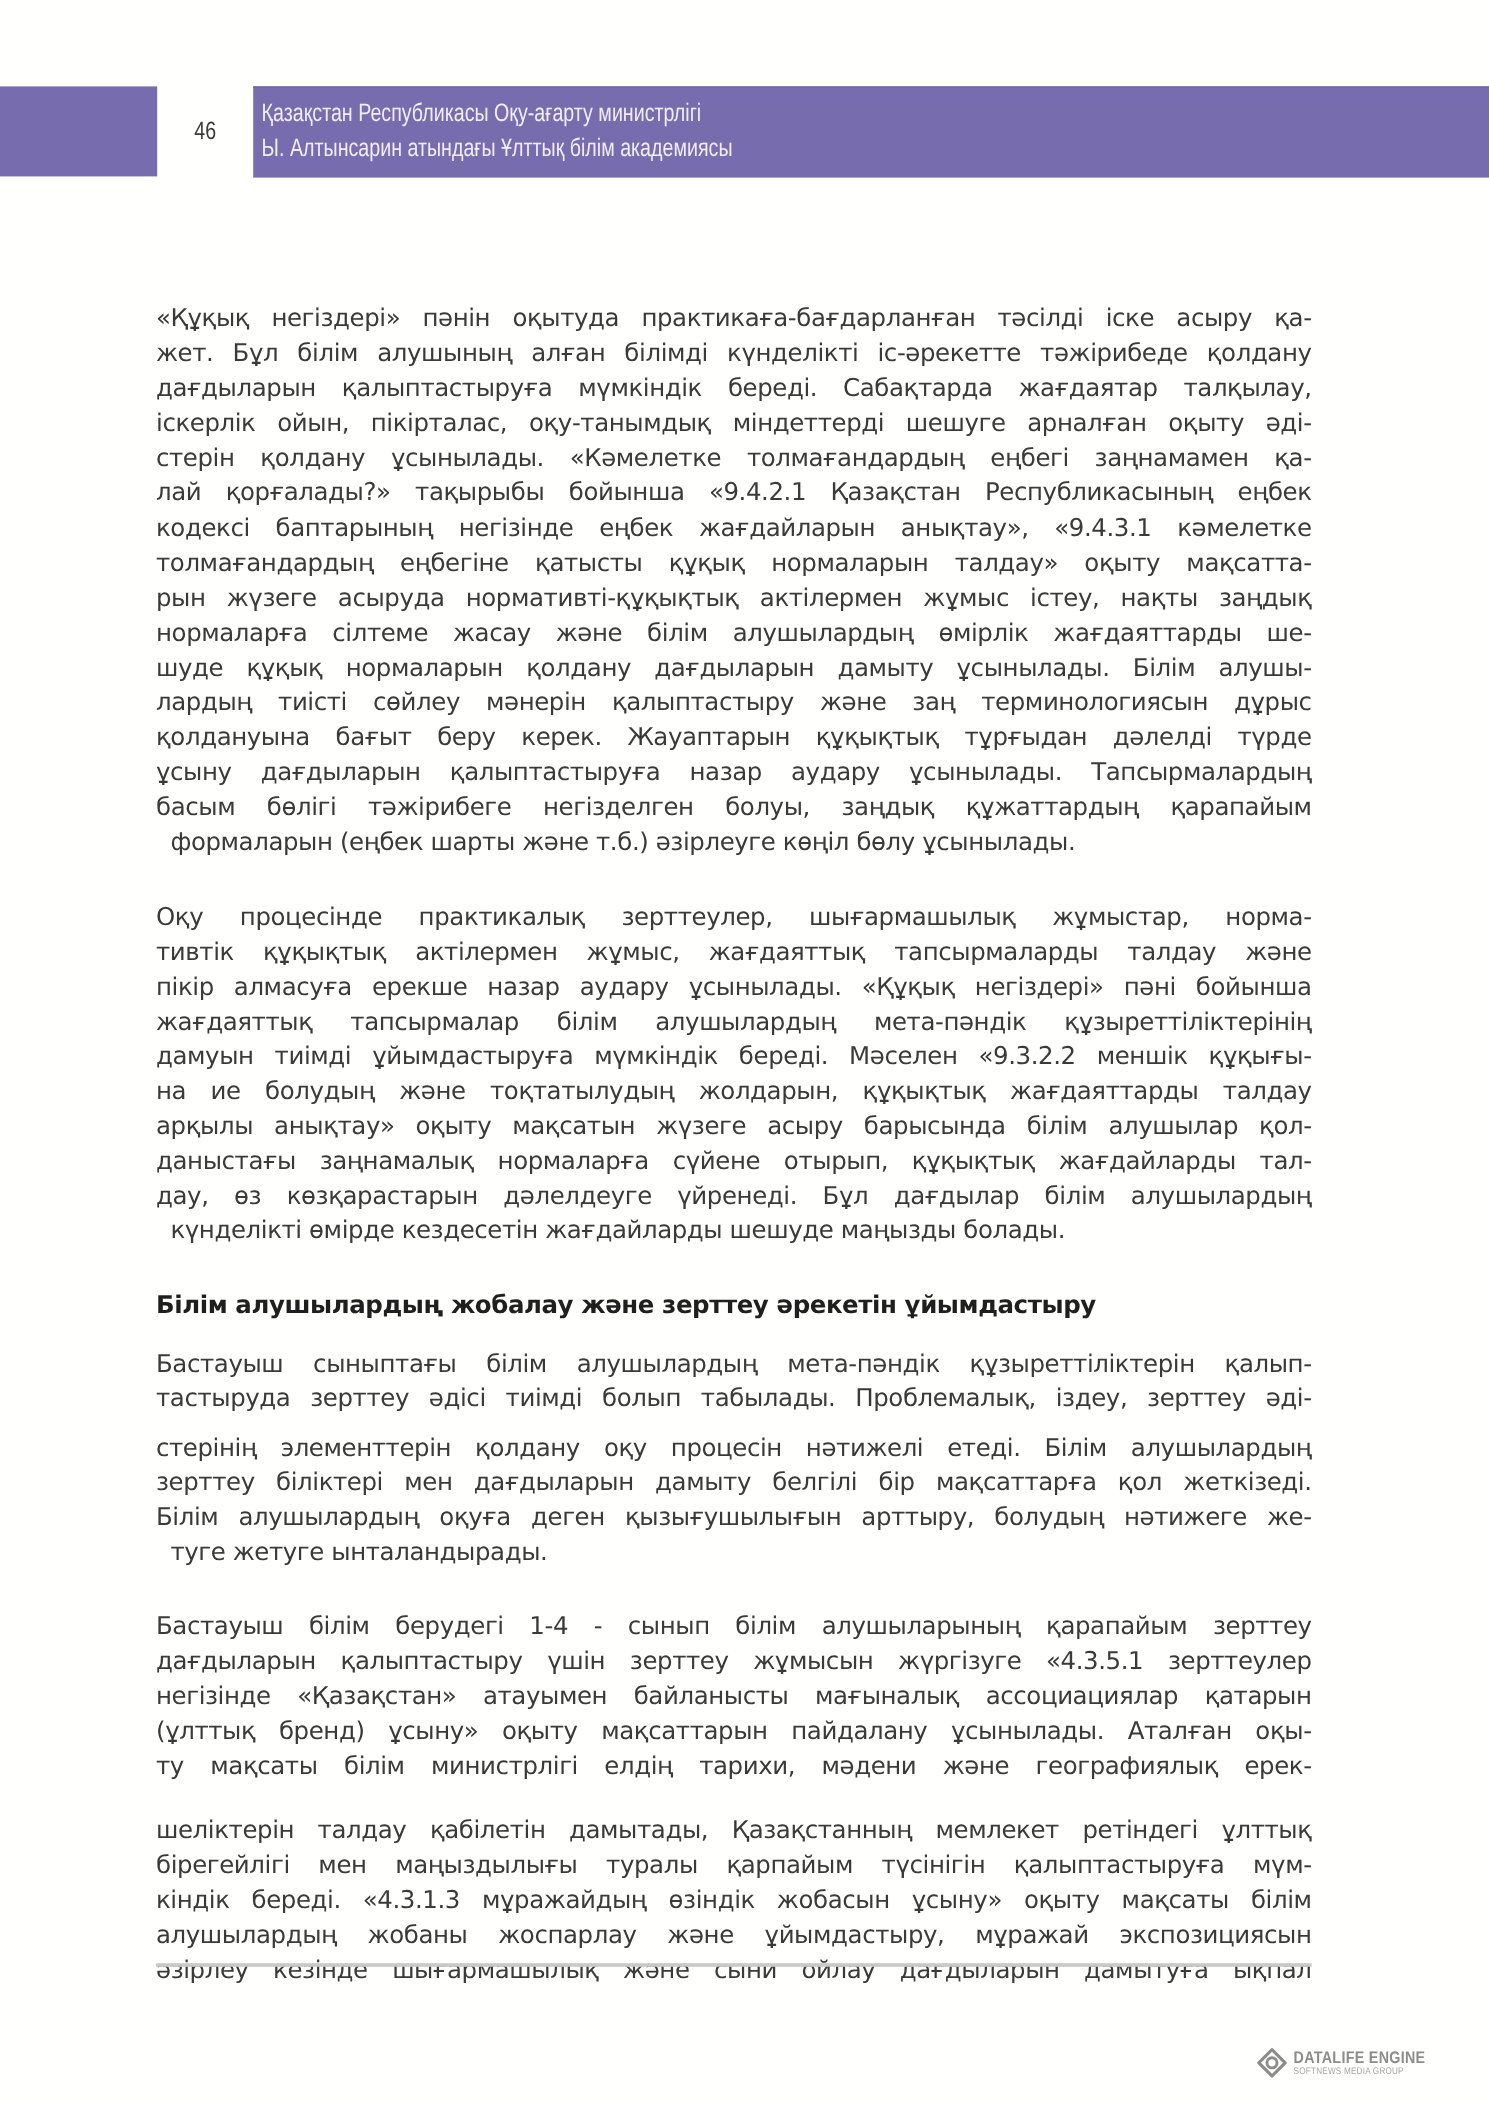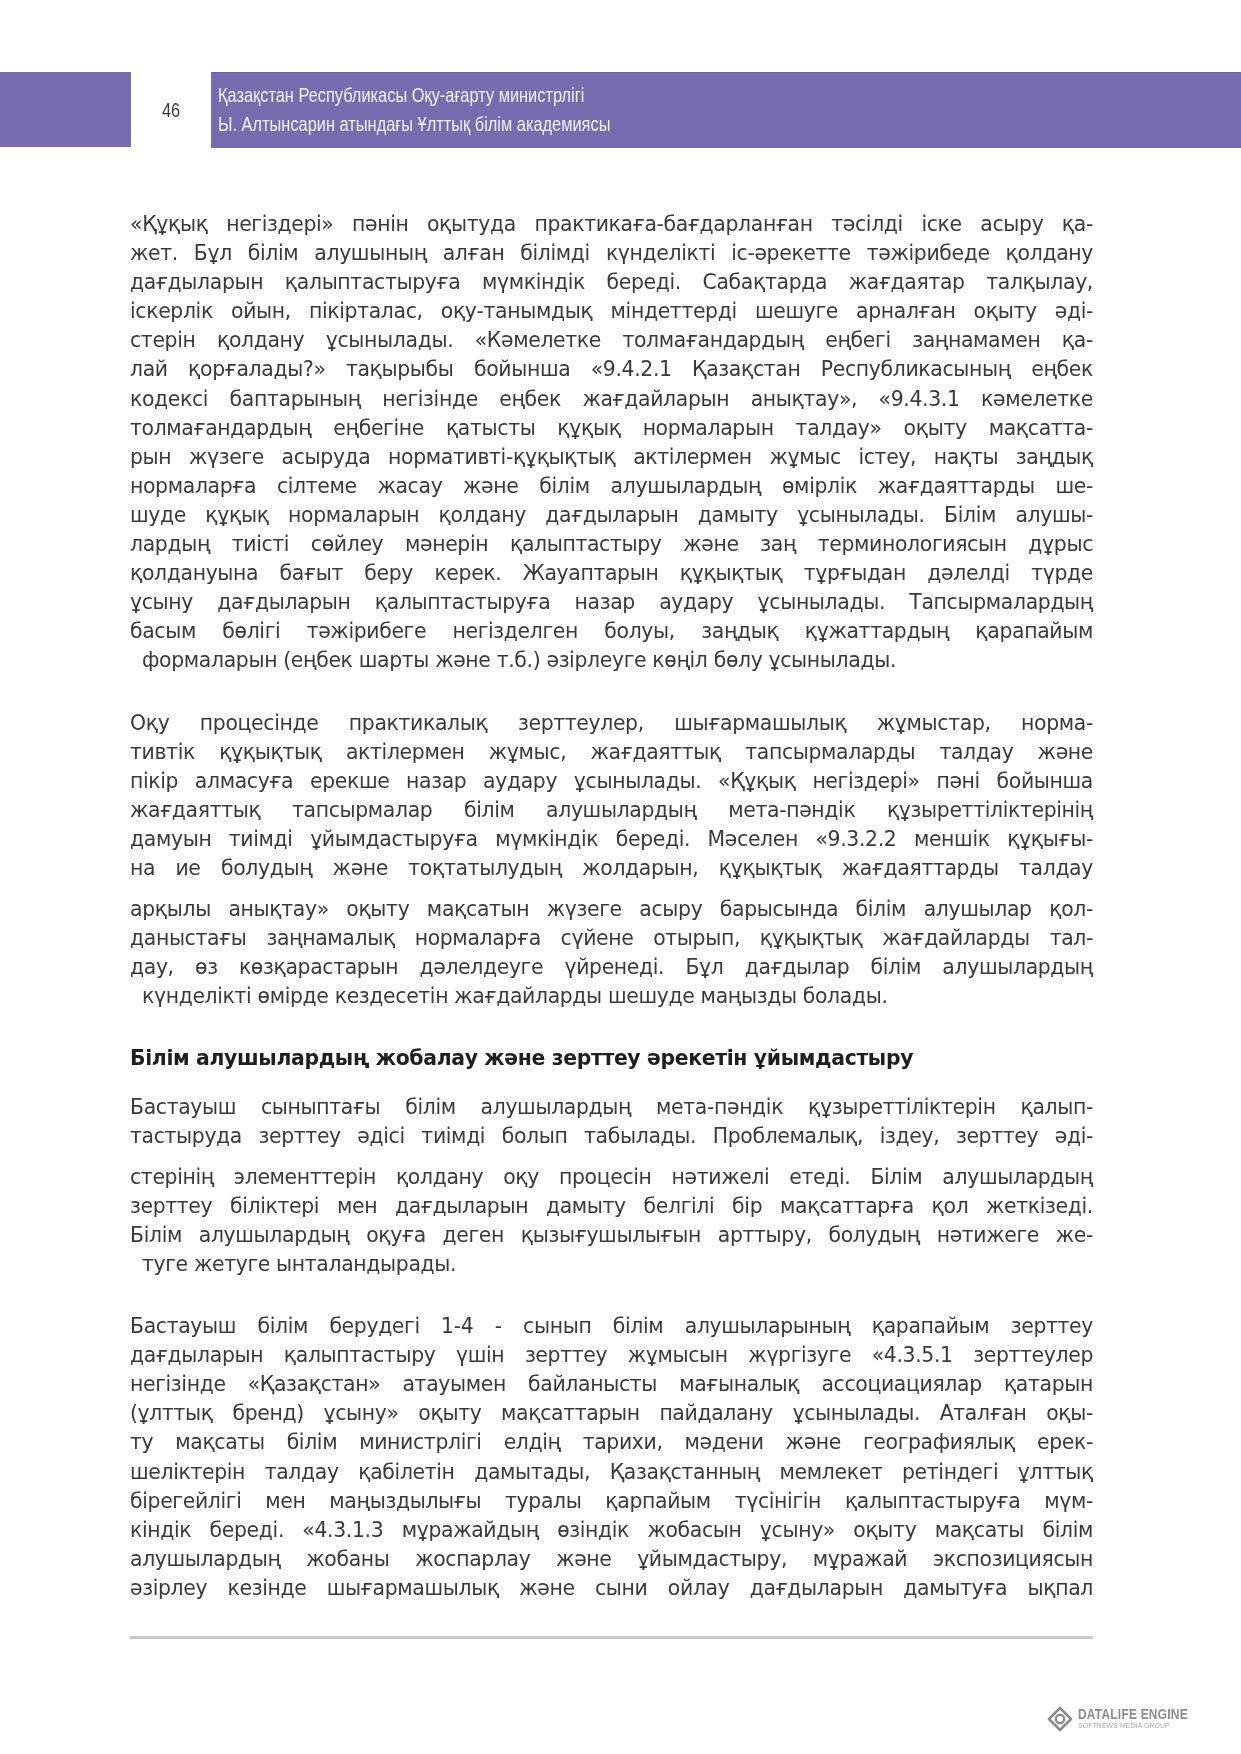--- a/index.html
+++ b/index.html
@@ -68,21 +68,21 @@
 <div class="hdr-left"></div>
 <div class="page-num">46</div>
 <div class="hdr-bar"></div>
 <div class="hdr-text">
   <div>Қазақстан Республикасы Оқу-ағарту министрлігі</div>
   <div>Ы. Алтынсарин атындағы Ұлттық білім академиясы</div>
 </div>
 
 <div class="content">
   <div class="para" id="p0">
-      <span class="ln" style="word-spacing: 0px;">«Құқық негіздері» пәнін оқытуда практикаға-бағдарланған тәсілді іске асыру қа-</span>
+      <span class="ln" style="word-spacing: 0px; margin-top: 41px;">«Құқық негіздері» пәнін оқытуда практикаға-бағдарланған тәсілді іске асыру қа-</span>
       <span class="ln" style="word-spacing: 0px;">жет. Бұл білім алушының алған білімді күнделікті іс-әрекетте тәжірибеде қолдану</span>
       <span class="ln" style="word-spacing: 0px;">дағдыларын қалыптастыруға мүмкіндік береді. Сабақтарда жағдаятар талқылау,</span>
       <span class="ln" style="word-spacing: 0px;">іскерлік ойын, пікірталас, оқу-танымдық міндеттерді шешуге арналған оқыту әді-</span>
       <span class="ln" style="word-spacing: 0px;">стерін қолдану ұсынылады. «Кәмелетке толмағандардың еңбегі заңнамамен қа-</span>
       <span class="ln" style="word-spacing: 0px;">лай қорғалады?» тақырыбы бойынша «9.4.2.1 Қазақстан Республикасының еңбек</span>
       <span class="ln" style="word-spacing: 0px;">кодексі баптарының негізінде еңбек жағдайларын анықтау», «9.4.3.1 кәмелетке</span>
       <span class="ln" style="word-spacing: 0px;">толмағандардың еңбегіне қатысты құқық нормаларын талдау» оқыту мақсатта-</span>
       <span class="ln" style="word-spacing: 0px;">рын жүзеге асыруда нормативті-құқықтық актілермен жұмыс істеу, нақты заңдық</span>
       <span class="ln" style="word-spacing: 0px;">нормаларға сілтеме жасау және білім алушылардың өмірлік жағдаяттарды ше-</span>
       <span class="ln" style="word-spacing: 0px;">шуде құқық нормаларын қолдану дағдыларын дамыту ұсынылады. Білім алушы-</span>
@@ -93,21 +93,21 @@
       <span class="ln last">формаларын (еңбек шарты және т.б.) әзірлеуге көңіл бөлу ұсынылады.</span>
     </div>
   <div class="gap"></div>
   <div class="para" id="p1">
       <span class="ln" style="word-spacing: 0px;">Оқу процесінде практикалық зерттеулер, шығармашылық жұмыстар, норма-</span>
       <span class="ln" style="word-spacing: 0px;">тивтік құқықтық актілермен жұмыс, жағдаяттық тапсырмаларды талдау және</span>
       <span class="ln" style="word-spacing: 0px;">пікір алмасуға ерекше назар аудару ұсынылады. «Құқық негіздері» пәні бойынша</span>
       <span class="ln" style="word-spacing: 0px;">жағдаяттық тапсырмалар білім алушылардың мета-пәндік құзыреттіліктерінің</span>
       <span class="ln" style="word-spacing: 0px;">дамуын тиімді ұйымдастыруға мүмкіндік береді. Мәселен «9.3.2.2 меншік құқығы-</span>
       <span class="ln" style="word-spacing: 0px;">на ие болудың және тоқтатылудың жолдарын, құқықтық жағдаяттарды талдау</span>
-      <span class="ln" style="word-spacing: 0px; margin-top: 12px;">арқылы анықтау» оқыту мақсатын жүзеге асыру барысында білім алушылар қол-</span>
+      <span class="ln" style="word-spacing: 0px;">арқылы анықтау» оқыту мақсатын жүзеге асыру барысында білім алушылар қол-</span>
       <span class="ln" style="word-spacing: 0px;">даныстағы заңнамалық нормаларға сүйене отырып, құқықтық жағдайларды тал-</span>
       <span class="ln" style="word-spacing: 0px;">дау, өз көзқарастарын дәлелдеуге үйренеді. Бұл дағдылар білім алушылардың</span>
       <span class="ln last">күнделікті өмірде кездесетін жағдайларды шешуде маңызды болады.</span>
     </div>
   <div class="gap"></div>
   <h2 class="heading">Білім алушылардың жобалау және зерттеу әрекетін ұйымдастыру</h2>
   <div class="heading-gap"></div>
   <div class="para" id="s0">
       <span class="ln" style="word-spacing: 0px;">Бастауыш сыныптағы білім алушылардың мета-пәндік құзыреттіліктерін қалып-</span>
       <span class="ln" style="word-spacing: 0px;">тастыруда зерттеу әдісі тиімді болып табылады. Проблемалық, іздеу, зерттеу әді-</span>
@@ -116,21 +116,21 @@
       <span class="ln" style="word-spacing: 0px;">Білім алушылардың оқуға деген қызығушылығын арттыру, болудың нәтижеге же-</span>
       <span class="ln last">туге жетуге ынталандырады.</span>
     </div>
   <div class="gap"></div>
   <div class="para" id="s1">
       <span class="ln" style="word-spacing: 0px;">Бастауыш білім берудегі 1-4 - сынып білім алушыларының қарапайым зерттеу</span>
       <span class="ln" style="word-spacing: 0px;">дағдыларын қалыптастыру үшін зерттеу жұмысын жүргізуге «4.3.5.1 зерттеулер</span>
       <span class="ln" style="word-spacing: 0px;">негізінде «Қазақстан» атауымен байланысты мағыналық ассоциациялар қатарын</span>
       <span class="ln" style="word-spacing: 0px;">(ұлттық бренд) ұсыну» оқыту мақсаттарын пайдалану ұсынылады. Аталған оқы-</span>
       <span class="ln" style="word-spacing: 0px;">ту мақсаты білім министрлігі елдің тарихи, мәдени және географиялық ерек-</span>
-      <span class="ln" style="word-spacing: 0px;">шеліктерін талдау қабілетін дамытады, Қазақстанның мемлекет ретіндегі ұлттық</span>
+      <span class="ln" style="word-spacing: 0px; margin-top: 24px;">шеліктерін талдау қабілетін дамытады, Қазақстанның мемлекет ретіндегі ұлттық</span>
       <span class="ln" style="word-spacing: 0px;">бірегейлігі мен маңыздылығы туралы қарпайым түсінігін қалыптастыруға мүм-</span>
       <span class="ln" style="word-spacing: 0px;">кіндік береді. «4.3.1.3 мұражайдың өзіндік жобасын ұсыну» оқыту мақсаты білім</span>
       <span class="ln" style="word-spacing: 0px;">алушылардың жобаны жоспарлау және ұйымдастыру, мұражай экспозициясын</span>
       <span class="ln" style="word-spacing: 0px;">әзірлеу кезінде шығармашылық және сыни ойлау дағдыларын дамытуға ықпал</span>
     </div>
 </div>
 
 <div class="divider"></div>
 
 <div class="watermark">

